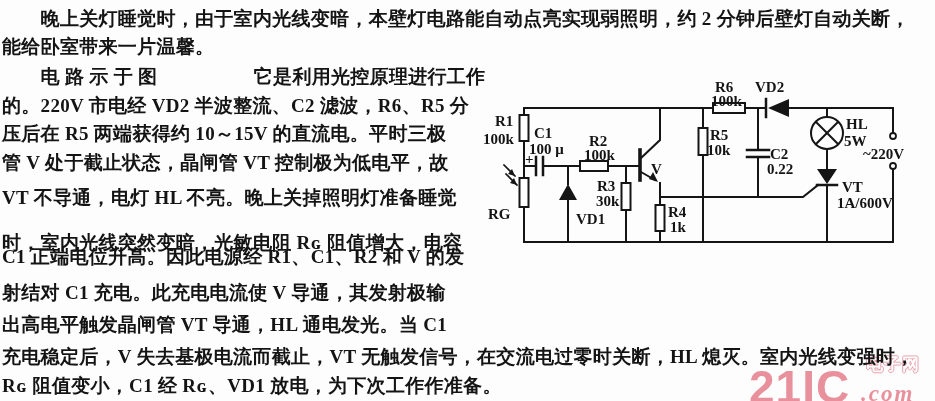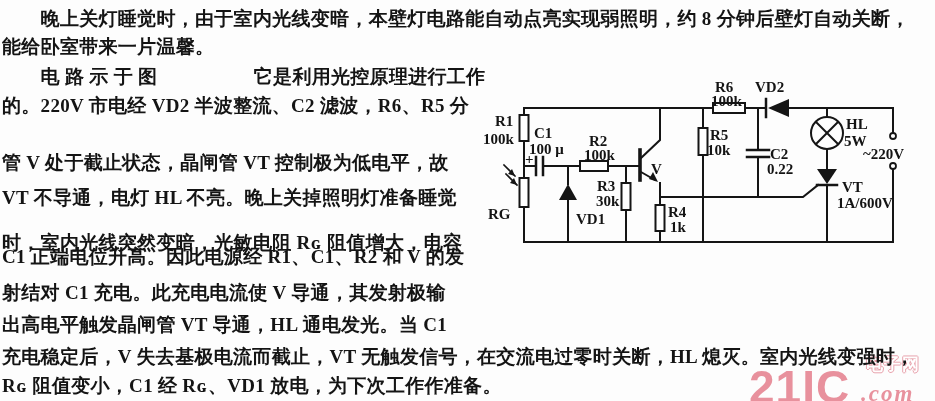--- a/index.html
+++ b/index.html
@@ -33,24 +33,25 @@
   }
 </style>
 </head>
 <body>
 
 <div class="wm wm-brand">21IC</div>
 <div class="wm wm-site">电子网</div>
 <div class="wm wm-com">.com</div>
 
 <div class="article">
-  <div class="tline" style="top:8px">　　晚上关灯睡觉时，由于室内光线变暗，本壁灯电路能自动点亮实现弱照明，约 8 分钟后壁灯自动关断，</div>
+  <div class="tline" style="top:8px">　　晚上关灯睡觉时，由于室内光线变暗，本壁灯电路能自动点亮实现弱照明，约 2 分钟后壁灯自动关断，</div>
   <div class="tline" style="top:66px">　　电 路 示 于 图　　　　　它是利用光控原理进行工作</div>
   <div class="tline" style="top:36px">能给卧室带来一片温馨。</div>
   <div class="tline" style="top:95px">的。220V 市电经 VD2 半波整流、C2 滤波，R6、R5 分</div>
+  <div class="tline" style="top:123px">压后在 R5 两端获得约 10～15V 的直流电。平时三极</div>
   <div class="tline" style="top:187px">VT 不导通，电灯 HL 不亮。晚上关掉照明灯准备睡觉</div>
   <div class="tline" style="top:152px">管 V 处于截止状态，晶闸管 VT 控制极为低电平，故</div>
   <div class="tline" style="top:232px">时，室内光线突然变暗，光敏电阻 Rɢ 阻值增大，电容</div>
   <div class="tline" style="top:246px">C1 正端电位升高。因此电源经 R1、C1、R2 和 V 的发</div>
   <div class="tline" style="top:282px">射结对 C1 充电。此充电电流使 V 导通，其发射极输</div>
   <div class="tline" style="top:314px">出高电平触发晶闸管 VT 导通，HL 通电发光。当 C1</div>
   <div class="tline" style="top:346px">充电稳定后，V 失去基极电流而截止，VT 无触发信号，在交流电过零时关断，HL 熄灭。室内光线变强时，</div>
   <div class="tline" style="top:375px">Rɢ 阻值变小，C1 经 Rɢ、VD1 放电，为下次工作作准备。</div>
 </div>
 

